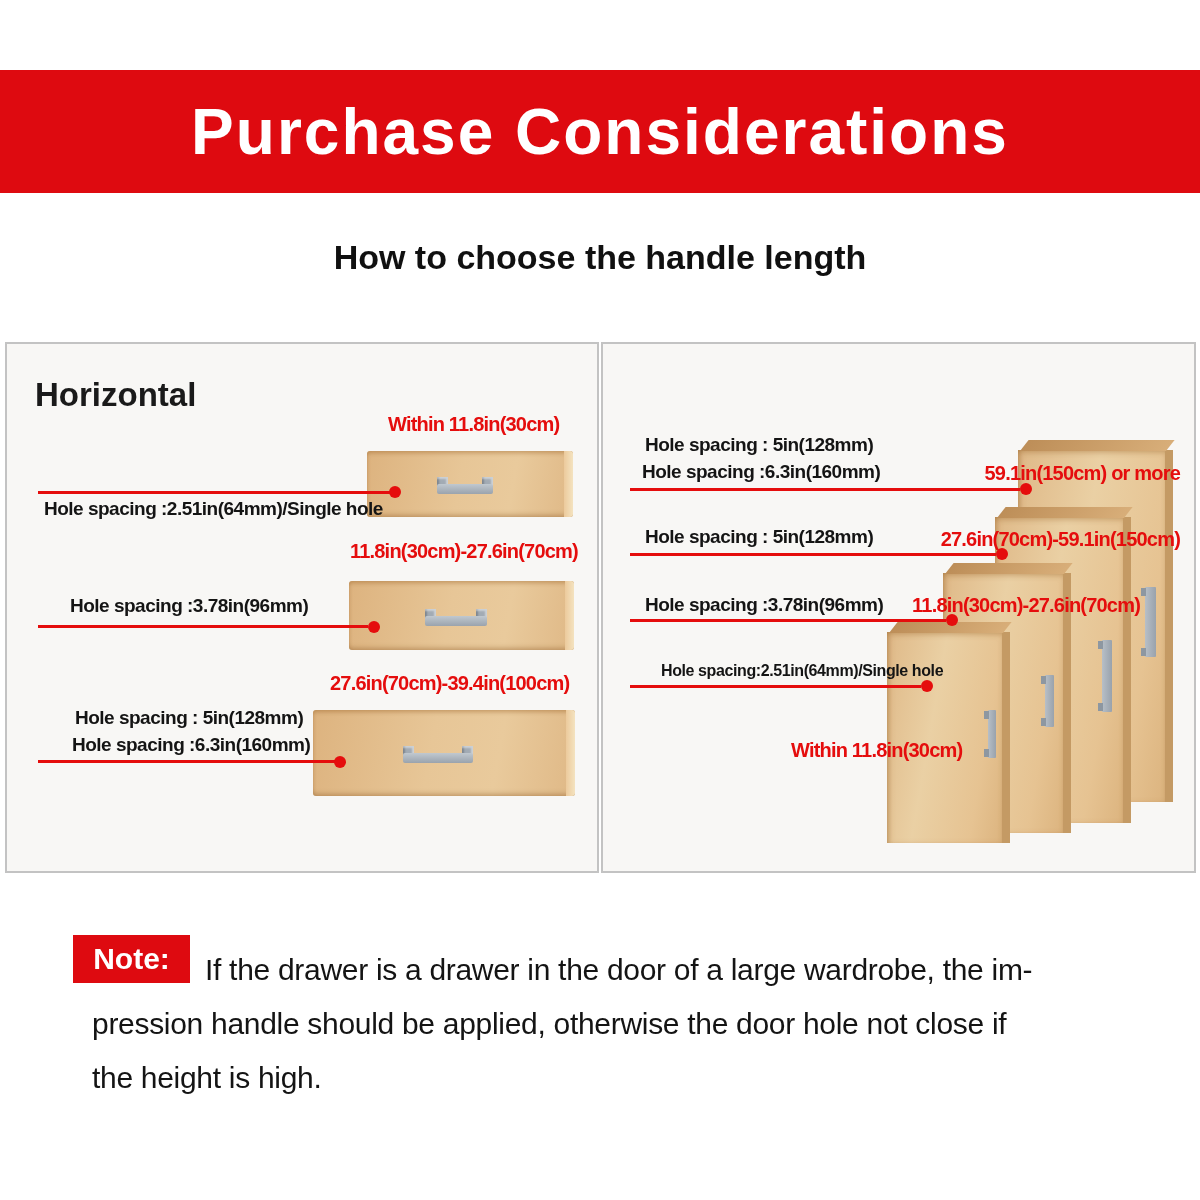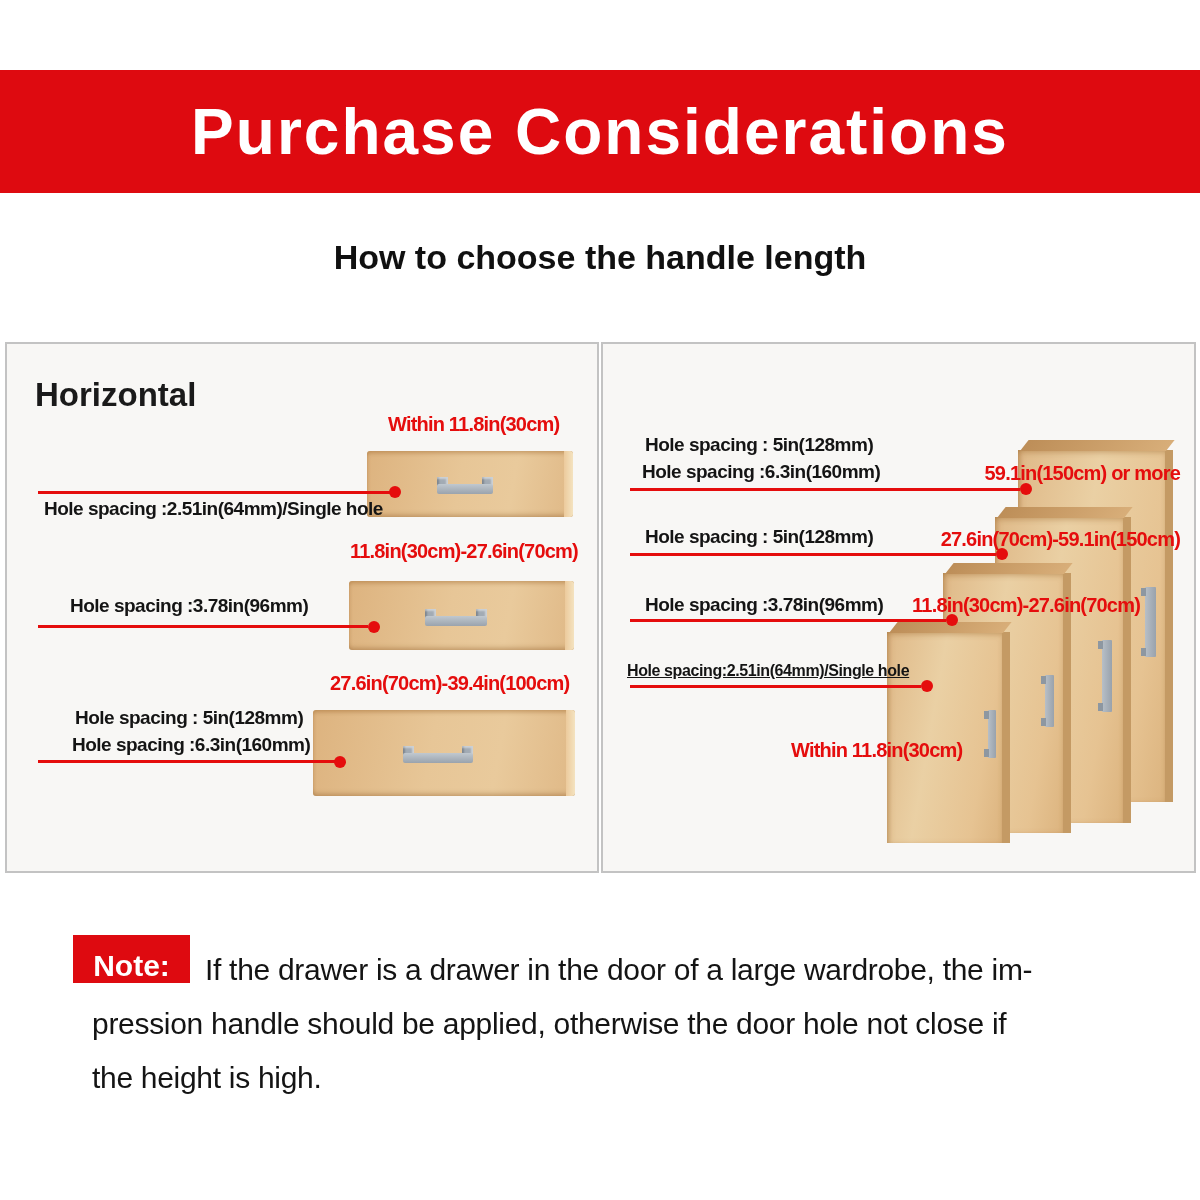--- a/index.html
+++ b/index.html
@@ -44,21 +44,21 @@
        background:linear-gradient(100deg,#dfb988 0%,#ead0a4 40%,#e6c392 78%,#dcb47f 100%);
        box-shadow:8px 0 0 #c49a64, inset 0 4px 6px -2px rgba(150,95,35,.4), inset 4px 0 6px -3px rgba(150,95,35,.5);}
   .cab-top{position:absolute;left:2px;top:-10px;height:11px;width:99%;
        background:linear-gradient(90deg,#bd8e58,#d8ae79);transform:skewX(-38deg);transform-origin:left bottom;}
   .v-handle{position:absolute;background:linear-gradient(90deg,#b7bfc7,#99a2ac);border-radius:1px;z-index:3;}
   .v-handle::before,.v-handle::after{content:'';position:absolute;left:-4px;width:5px;height:8px;background:#8d97a1;}
   .v-handle::before{top:1px;}
   .v-handle::after{bottom:1px;}
   
   .note-badge{position:absolute;left:73px;top:935px;width:117px;height:48px;background:#de0a10;
-       display:flex;align-items:flex-end;justify-content:center;color:#fff;font-size:30px;font-weight:600;}
+       display:flex;align-items:center;justify-content:center;color:#fff;font-size:30px;font-weight:600;}
   .note-line{position:absolute;font-size:30px;font-weight:400;color:#141414;letter-spacing:-0.3px;white-space:nowrap;}
 </style>
 </head>
 <body>
 
 <div class="page">
 
   <header class="banner">
     <h1>Purchase Considerations</h1>
   </header>
@@ -138,21 +138,21 @@
   <div class="blabel" style="left:645px;top:523px;">Hole spacing : 5in(128mm)</div>
   <div class="rlabel" style="right:20px;top:528px;">27.6in(70cm)-59.1in(150cm)</div>
   <div class="rline" style="left:630px;top:553px;width:366px;"></div>
   <div class="rdot" style="left:996px;top:548px;"></div>
 
   <div class="blabel" style="left:645px;top:591px;">Hole spacing :3.78in(96mm)</div>
   <div class="rlabel" style="right:60px;top:594px;">11.8in(30cm)-27.6in(70cm)</div>
   <div class="rline" style="left:630px;top:619px;width:316px;"></div>
   <div class="rdot" style="left:946px;top:614px;"></div>
 
-  <div class="blabel small" style="left:627px;top:657px;text-decoration:underline;">Hole spacing:2.51in(64mm)/Single hole</div>
+  <div class="blabel small" style="left:661px;top:657px;">Hole spacing:2.51in(64mm)/Single hole</div>
   <div class="rline" style="left:630px;top:685px;width:291px;"></div>
   <div class="rdot" style="left:921px;top:680px;"></div>
   <div class="rlabel" style="left:791px;top:739px;">Within 11.8in(30cm)</div>
 
   <div class="note-badge">
     <span>Note:</span>
   </div>
   <p class="note-line" style="left:205px;top:923px;">If the drawer is a drawer in the door of a large wardrobe, the im-</p>
   <p class="note-line" style="left:92px;top:977px;">pression handle should be applied, otherwise the door hole not close if</p>
   <p class="note-line" style="left:92px;top:1031px;">the height is high.</p>

